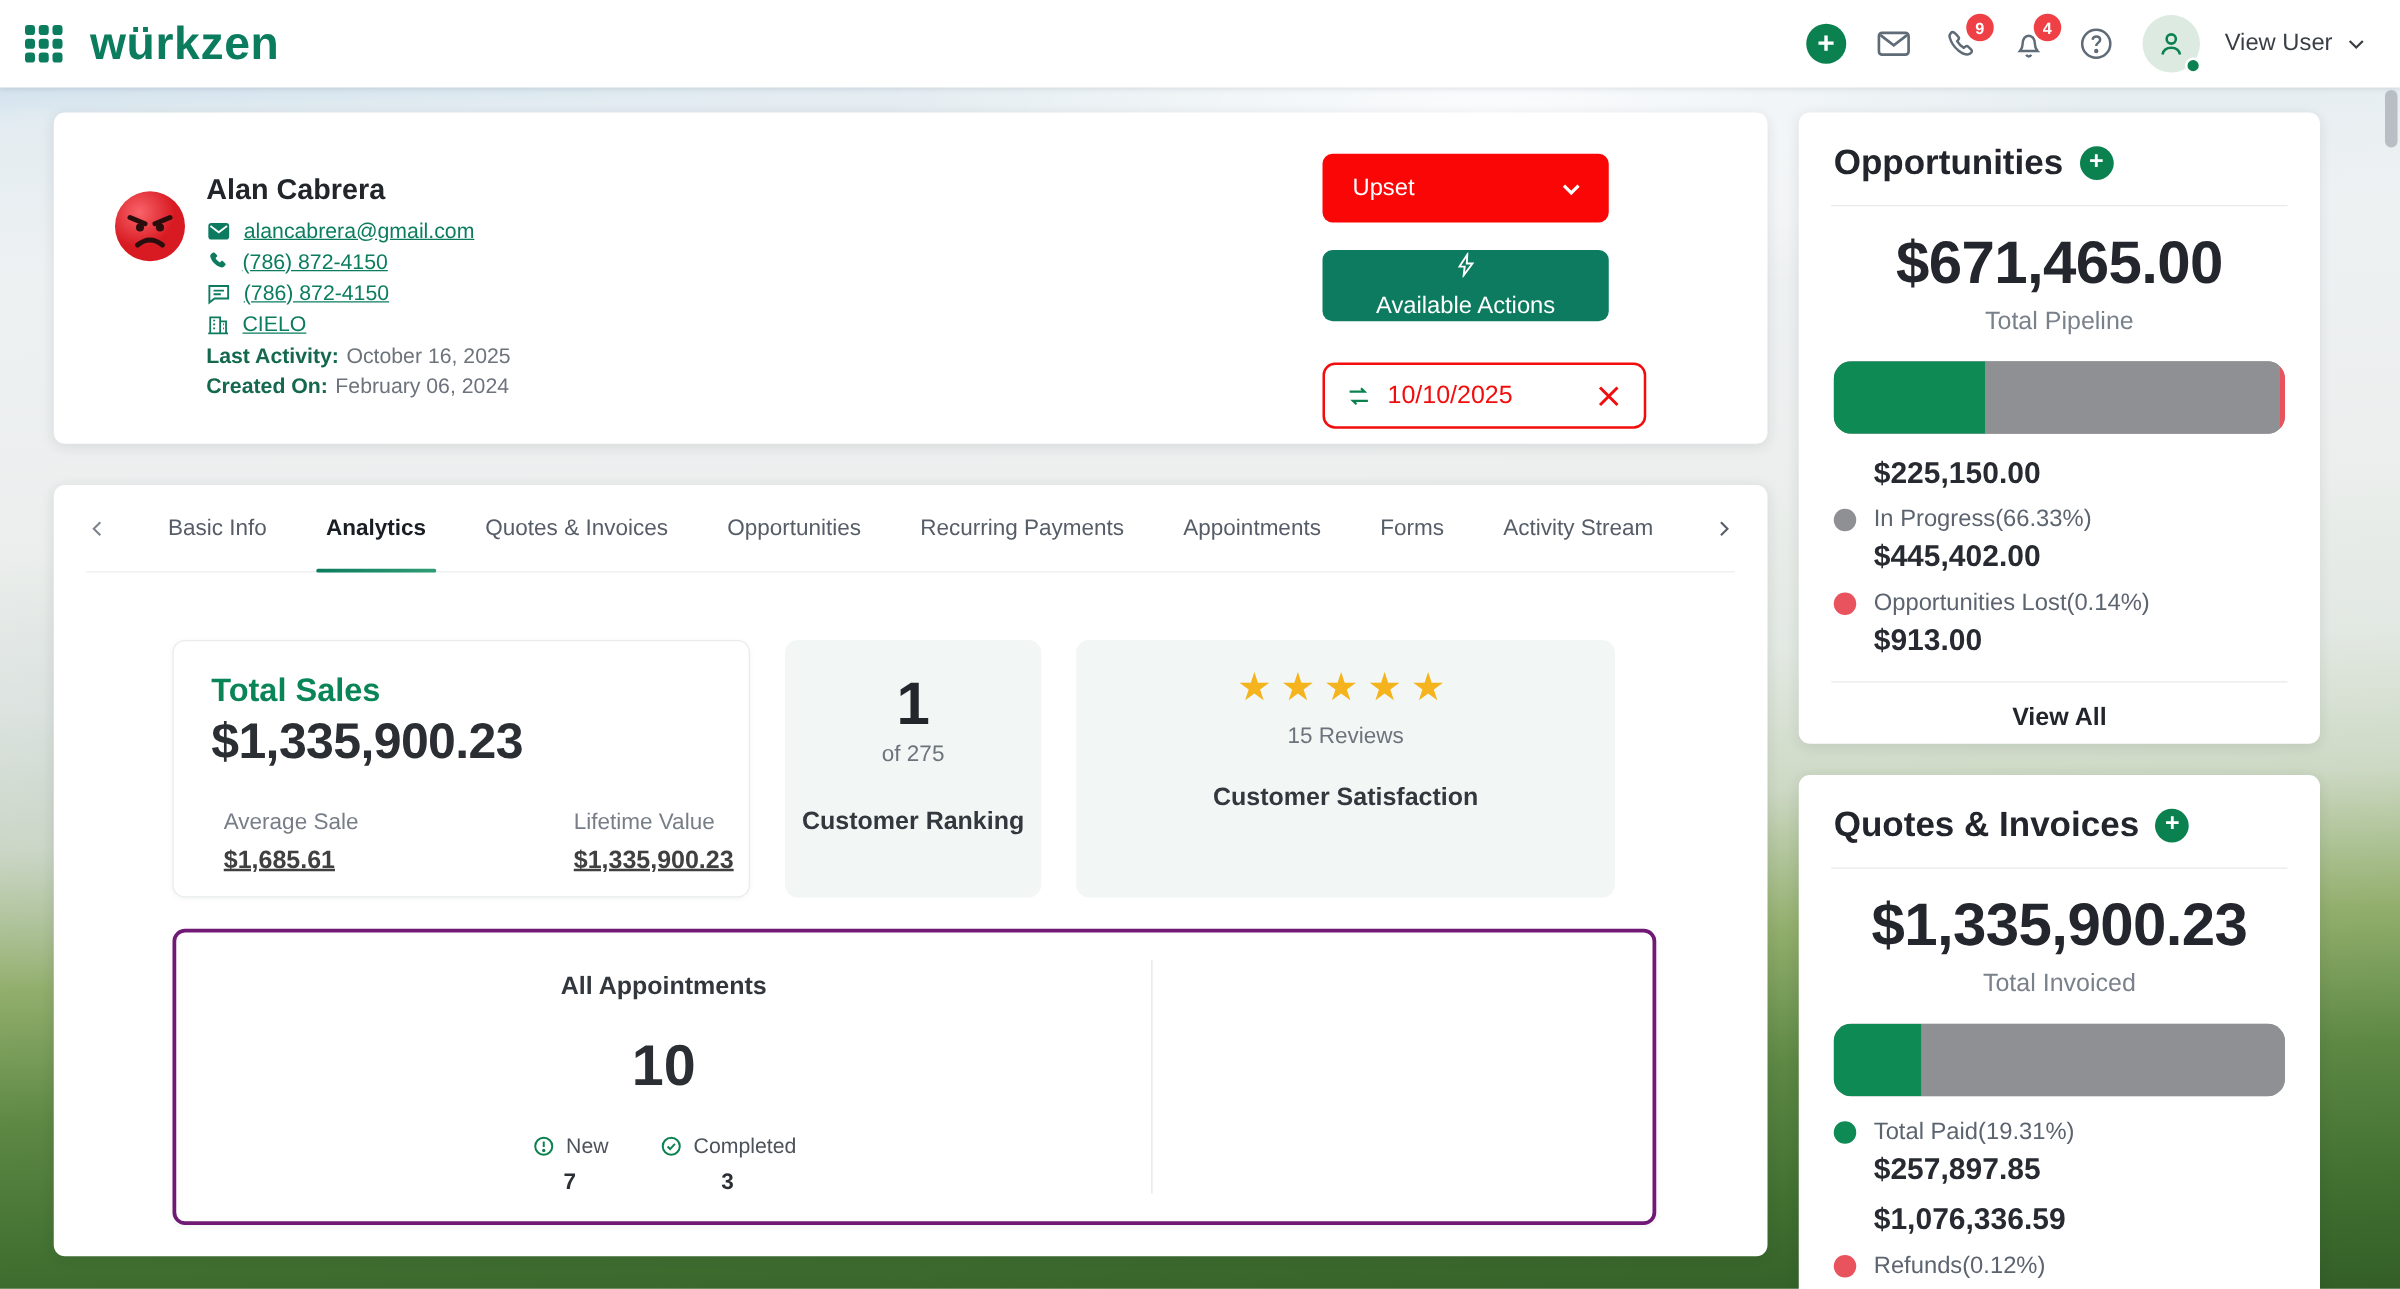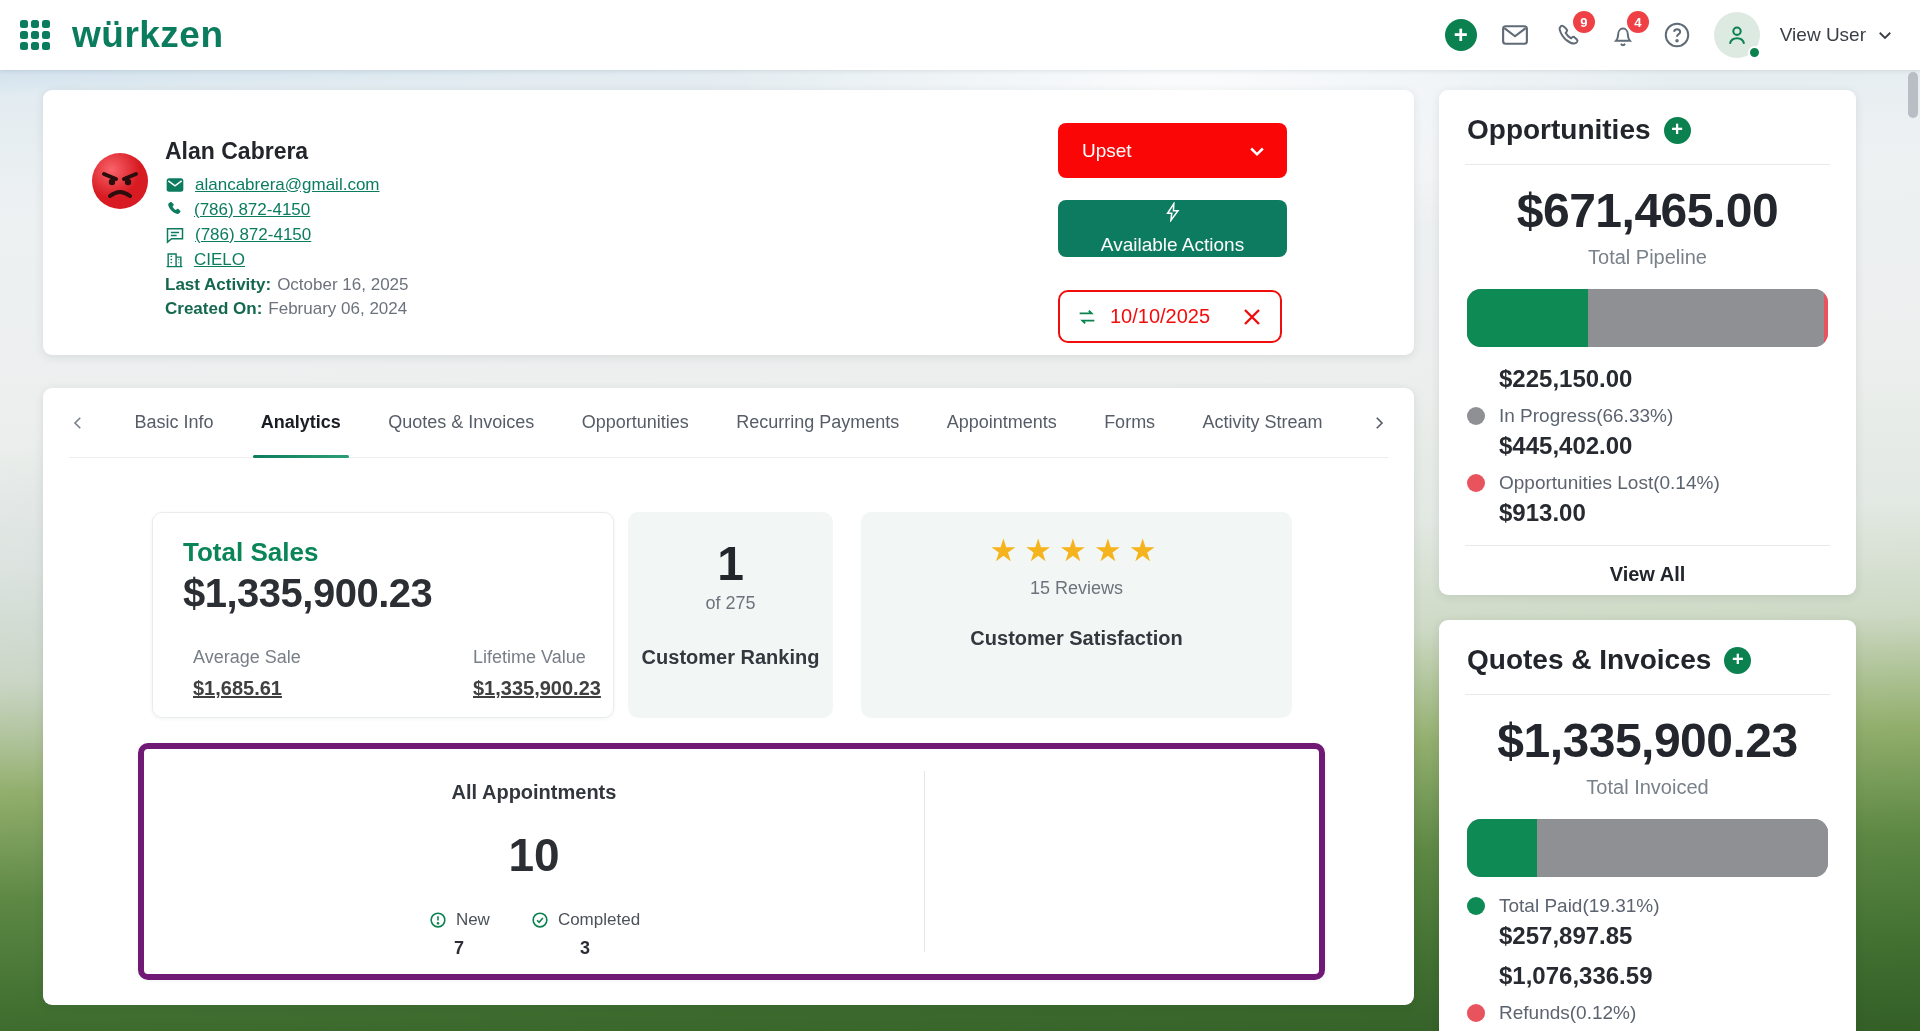--- a/index.html
+++ b/index.html
@@ -63,61 +63,61 @@
     font-family:inherit;
   }
   .btn-upset .lbl { flex:1; text-align:left; }
   .btn-actions {
     margin-top:22px; width:229px; height:57px; background:#0c7b5f; border:none; border-radius:8px;
     color:#fff; font-size:19px; display:flex; align-items:center; justify-content:center; gap:12px; cursor:pointer;
     font-family:inherit;
     flex-direction:column;
   }
   .btn-date {
-    margin-top:33px; width:224px; height:53px; background:#fff; border:2px solid #f20d0d; border-radius:10px;
+    margin-top:33px; width:259px; height:53px; background:#fff; border:2px solid #f20d0d; border-radius:10px;
     display:flex; align-items:center; padding:0 16px 0 16px; gap:12px; cursor:pointer; font-family:inherit;
   }
   .btn-date .date-txt { color:#f20d0d; font-size:20px; flex:1; text-align:left; }
 
   
   .content-card { left:43px; top:388px; width:1371px; height:617px; }
   .tabbar {
     height:70px; margin:0 26px; display:flex; align-items:center; justify-content:space-between;
     border-bottom:1px solid #ecedef;
   }
   .tab { position:relative; height:100%; display:flex; align-items:center; font-size:18px; color:#565d68;
     cursor:pointer; white-space:nowrap; }
   .tab.active { color:#191d24; font-weight:bold; }
   .tab.active::after { content:""; position:absolute; left:-8px; right:-8px; bottom:-1px; height:3px;
     border-radius:2px; background:linear-gradient(90deg,#0c7c5e,#2f9d74); }
   .tab-arrow { color:#7b828c; cursor:pointer; display:flex; align-items:center; }
 
   
-  .sales-card { position:absolute; left:109px; top:124px; width:462px; height:206px;
+  .sales-card { position:absolute; left:95px; top:124px; width:462px; height:206px;
     background:#fff; border:1px solid #e9ecee; border-radius:10px; box-shadow:0 1px 4px rgba(25,35,45,.05); }
   .sales-title { position:absolute; left:30px; top:24px; font-size:26px; font-weight:bold; color:#0a8558; }
   .sales-amount { position:absolute; left:30px; top:58px; font-size:40px; font-weight:bold; color:#2b2e33; letter-spacing:-.5px; }
   .sales-sub { position:absolute; top:134px; }
   .sales-sub .lbl { font-size:18px; color:#777e87; }
   .sales-sub .val { font-size:20px; font-weight:bold; color:#404040; margin-top:9px;text-decoration:underline; }
   .sub-a { left:40px; } .sub-b { left:320px; }
 
   .mini-card { position:absolute; top:124px; height:206px; background:#f2f7f5; border-radius:10px; text-align:center; }
   .rank-card { left:585px; width:205px; }
   .rank-num { font-size:48px; font-weight:bold; color:#23262b; margin-top:24px; }
   .rank-of { font-size:18px; color:#6d737c; margin-top:2px; }
   .rank-lbl { font-size:20px; font-weight:bold; color:#33383f; margin-top:32px; }
   .sat-card { left:818px; width:431px; }
   .stars { margin-top:20px; font-size:31px; letter-spacing:7px; color:#f5b41d; font-family:"DejaVu Sans", sans-serif; }
   .sat-reviews { font-size:18px; color:#6d737c; margin-top:10px; }
   .sat-lbl { font-size:20px; font-weight:bold; color:#33383f; margin-top:28px; }
 
   
   .appt-card { position:absolute; left:95px; top:355px; width:1187px; height:237px;
-    background:#fff; border:6px solid #701a75; border-radius:10px; box-shadow:0 1px 4px rgba(25,35,45,.05); }
+    background:#fff; border:3px solid #701a75; border-radius:10px; box-shadow:0 1px 4px rgba(25,35,45,.05); }
   .appt-divider { position:absolute; left:780px; top:22px; bottom:22px; width:1px; background:#e3e6e9; }
   .appt-left { position:absolute; left:0; top:0; width:780px; text-align:center; }
   .appt-right { position:absolute; left:780px; top:0; width:407px; text-align:center; }
   .appt-title { font-size:20px; font-weight:bold; color:#32363d; margin-top:32px; }
   .appt-big { font-size:46px; font-weight:bold; color:#2b2e33; margin-top:24px; }
   .appt-unit { font-size:17px; color:#6d737c; margin-top:8px; }
   .appt-groups { display:flex; justify-content:center; gap:40px; margin-top:28px; }
   .appt-group { display:flex; flex-direction:column; align-items:center; }
   .appt-group .g-row { display:flex; align-items:center; gap:8px; font-size:17px; color:#4c525a; }
   .appt-group .g-num { font-size:18px; font-weight:bold; color:#2b2f35; margin-top:8px; }

